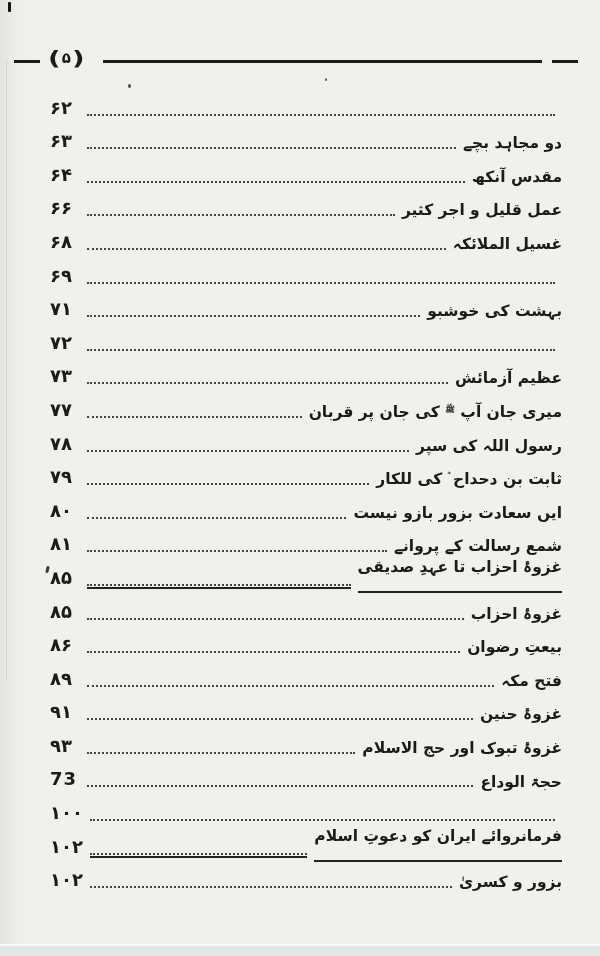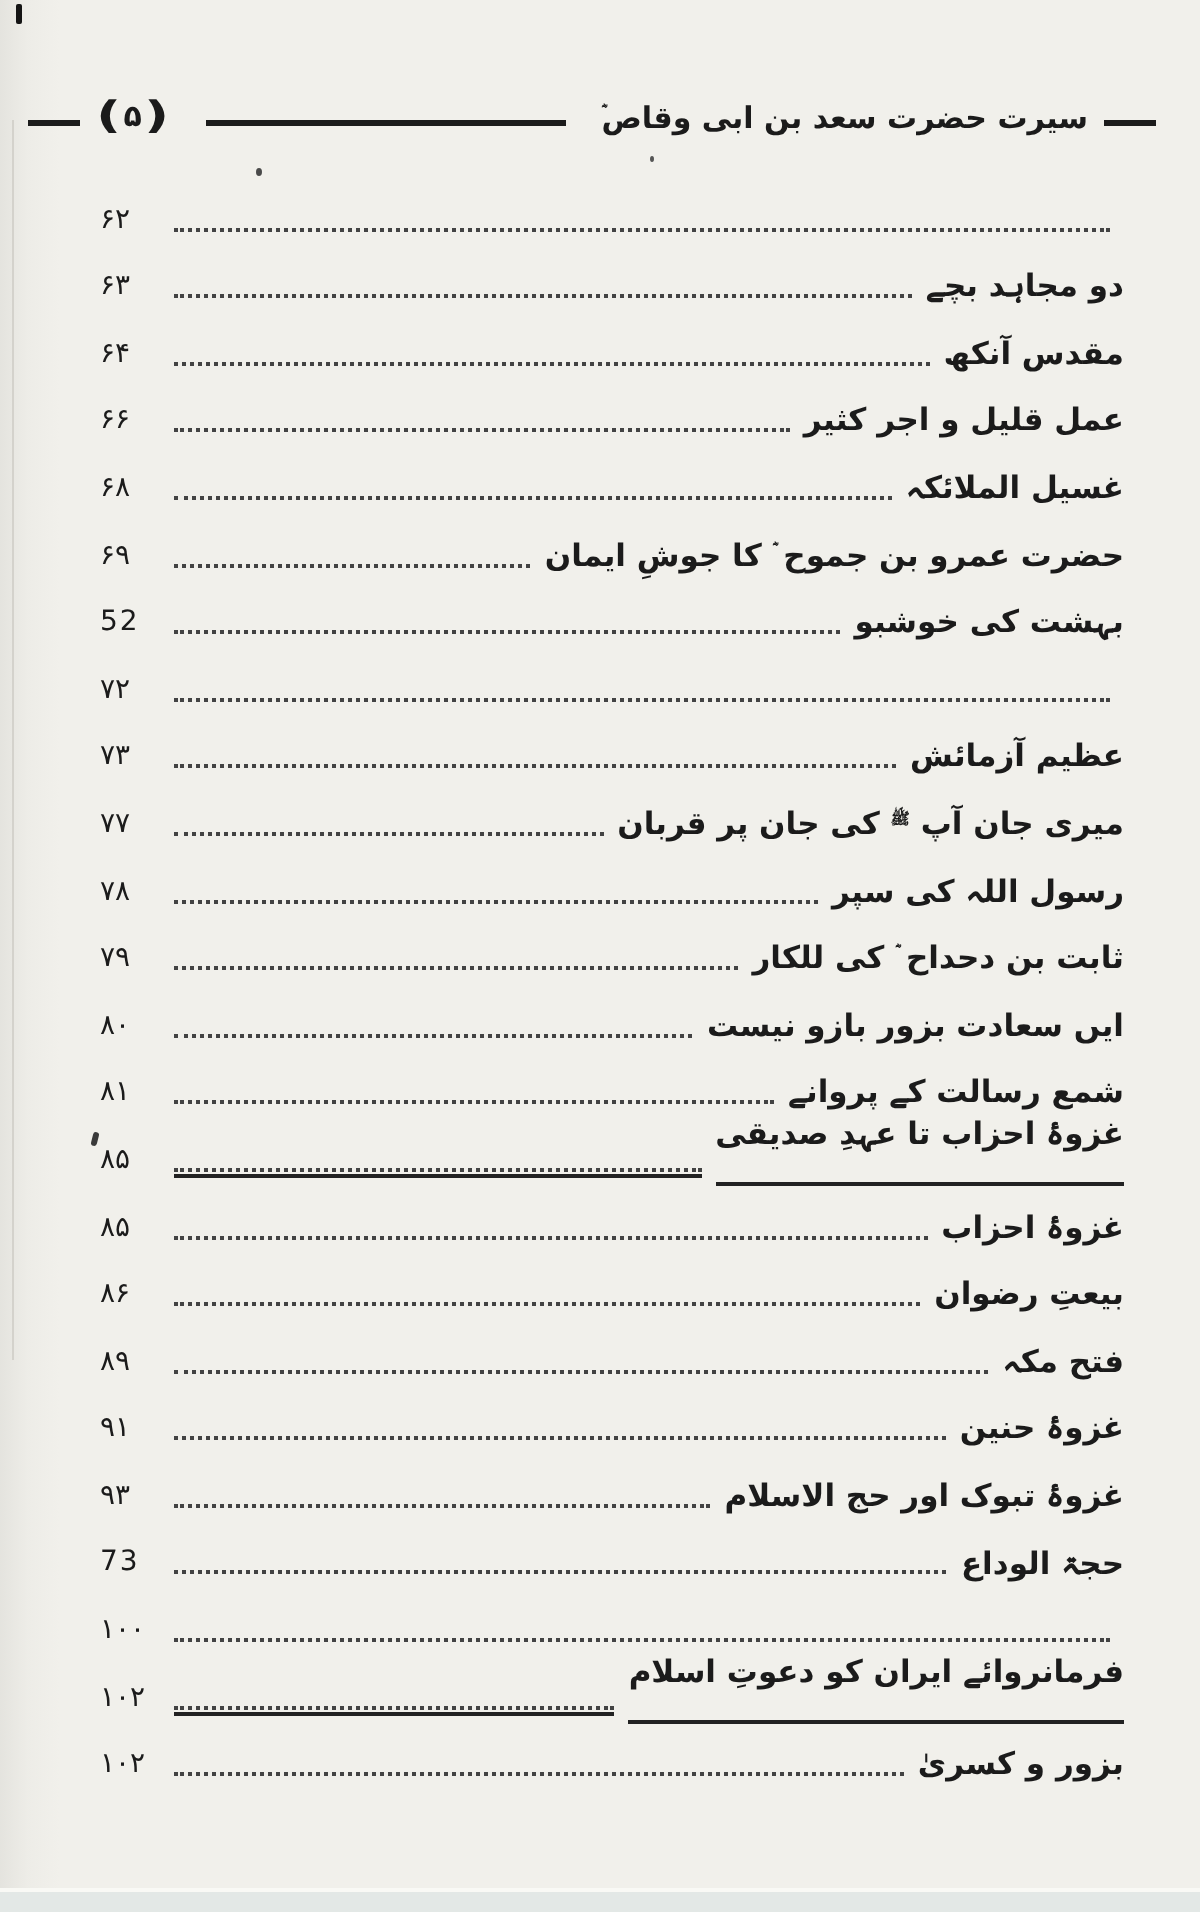--- a/index.html
+++ b/index.html
@@ -33,35 +33,34 @@
   .folio{flex:0 0 auto;direction:ltr;display:inline-flex;align-items:center;margin:0 10px;transform:translateY(-3px);}
   .paren{font-weight:900;font-size:19px;display:inline-block;transform:scaleX(1.45);line-height:1;}
   .folio-num{font-size:15px;font-weight:bold;margin:0 3px;line-height:1;}
 
   
   .toc{position:absolute;top:87px;right:38px;left:50px;}
   .row{display:flex;direction:rtl;align-items:flex-end;height:33.6px;}
   .title{flex:0 0 auto;font-size:15.5px;font-weight:bold;white-space:nowrap;line-height:1.35;}
   .hon{font-size:8px;font-weight:bold;display:inline-block;transform:translateY(-5px);letter-spacing:-1px;}
   .dots{flex:1 1 auto;min-width:10px;border-bottom:2px dotted #434343;margin:0 7px;transform:translateY(-5px);}
-  .pagenum{flex:0 0 auto;direction:ltr;font-size:14px;font-weight:normal;text-align:left;min-width:30px;padding-bottom:3px;letter-spacing:1px;}
+  .pagenum{flex:0 0 auto;direction:ltr;font-size:18px;font-weight:bold;text-align:left;min-width:30px;padding-bottom:3px;letter-spacing:1px;}
   .row.u .title{box-shadow:0 2px 0 0 #222;padding-bottom:13px;}
   .row.u .dots{box-shadow:0 3px 0 0 #222;}
 </style>
 </head>
 <body>
 
 <div class="page">
 
   <div class="corner-tick"></div>
   <div class="edge-line"></div>
 
   <div class="header">
     <span class="dash"></span>
-    <span class="book-title"><span>سیرت حضرت سعد بن ابی وقاص</span><span class="hon">ؓ</span></span>
     <span class="rule"></span>
     <span class="folio">
       <span class="paren">(</span>
       <span class="folio-num">۵</span>
       <span class="paren">)</span>
     </span>
     <span class="dash"></span>
   </div>
 
   <div class="header-dot"></div>
@@ -86,28 +85,27 @@
         <span class="title"><span>عمل قلیل و اجر کثیر</span></span>
         <span class="dots"></span>
         <span class="pagenum">۶۶</span>
       </div>
       <div class="row">
         <span class="title"><span>غسیل الملائکہ</span></span>
         <span class="dots"></span>
         <span class="pagenum">۶۸</span>
       </div>
       <div class="row">
-        <span class="title"><span>حضرت عمرو بن جموح </span><span class="hon">ؓ</span><span> کا جوشِ ایمان</span></span>
         <span class="dots"></span>
         <span class="pagenum">۶۹</span>
       </div>
       <div class="row">
         <span class="title"><span>بہشت کی خوشبو</span></span>
         <span class="dots"></span>
-        <span class="pagenum">52</span>
+        <span class="pagenum">۷۱</span>
       </div>
       <div class="row">
         <span class="dots"></span>
         <span class="pagenum">۷۲</span>
       </div>
       <div class="row">
         <span class="title"><span>عظیم آزمائش</span></span>
         <span class="dots"></span>
         <span class="pagenum">۷۳</span>
       </div>

